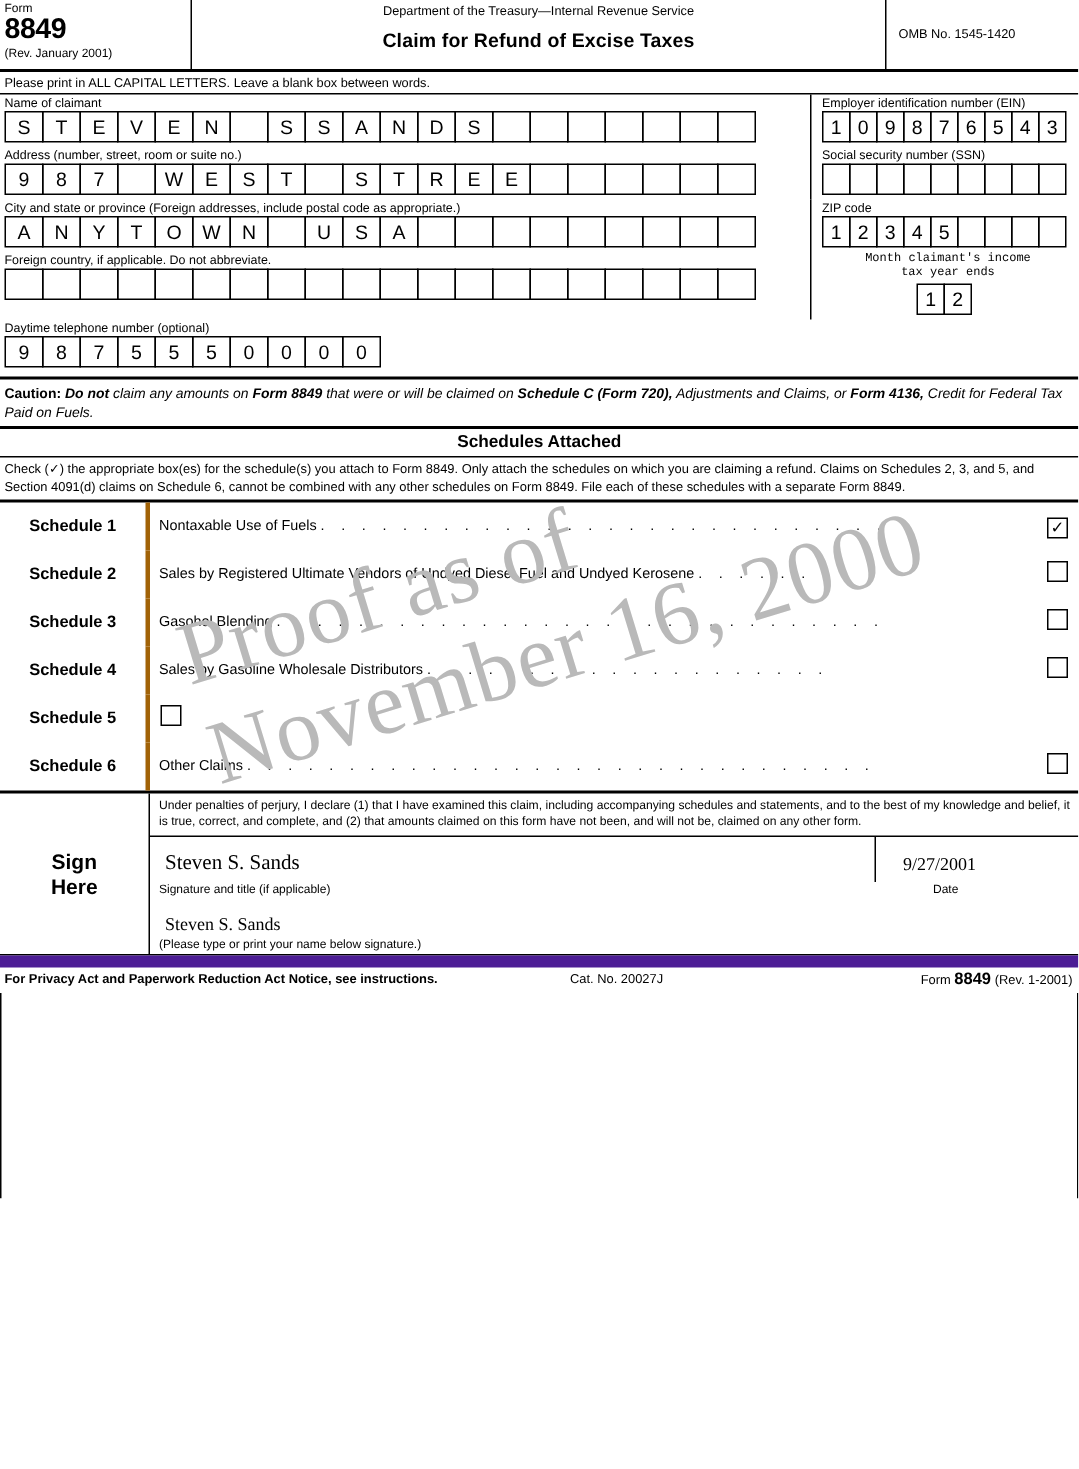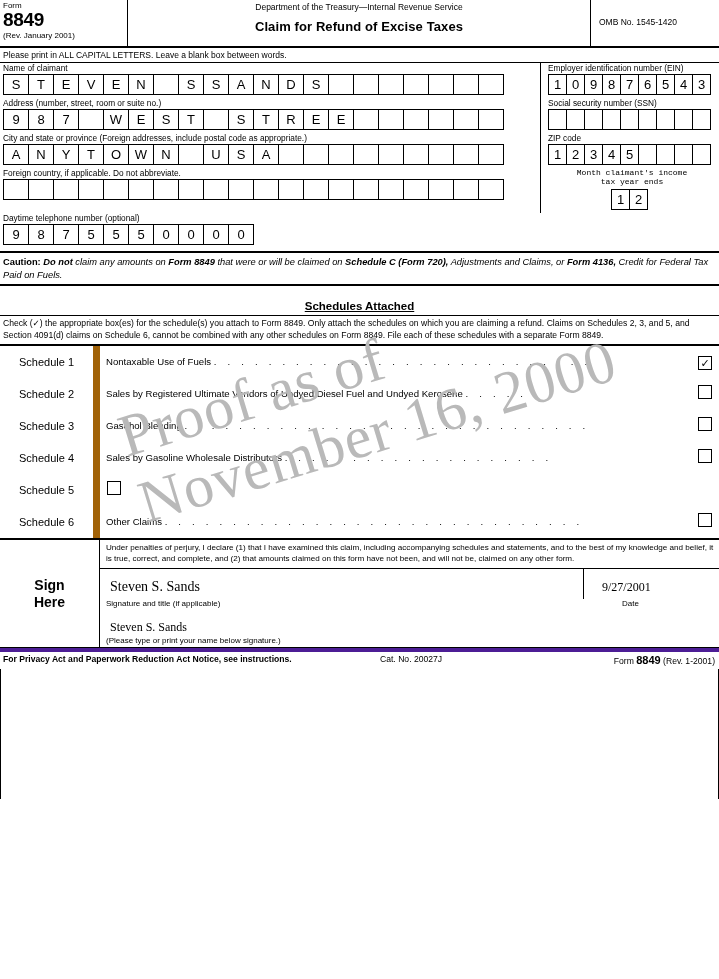--- a/index.html
+++ b/index.html
@@ -145,45 +145,44 @@
     font-style: italic;
   }
   .caution b { font-style: italic; }
   .caution .up { font-style: normal; font-weight: bold; }
 
   
   .sect-title {
     text-align: center;
     font-size: 11.5px;
     font-weight: bold;
-    padding: 14px 0 3px 0;
+    padding: 3px 0 3px 0;
     border-bottom: 1px solid #000;
-    text-decoration: underline;
   }
   .sched-intro {
     font-size: 8.6px;
     line-height: 11.5px;
     padding: 2px 2px 3px 3px;
     border-bottom: 2px solid #000;
   }
   .sched-table {
     border-bottom: 2px solid #000;
   }
   .sched-row {
     display: flex;
     height: 32px;
     align-items: center;
   }
   .sched-name {
     width: 100px;
-    border-right: 7px solid #a16207;
+    border-right: 3px solid #a16207;
     height: 32px;
     line-height: 32px;
     font-size: 11px;
-    font-weight: normal;
+    font-weight: bold;
     text-align: center;
     box-sizing: border-box;
   }
   .sched-desc {
     flex: 1;
     font-size: 9.6px;
     padding-left: 6px;
     position: relative;
     height: 32px;
     line-height: 32px;
@@ -287,21 +286,21 @@
   .print-note {
     font-size: 8px;
     padding-left: 6px;
     padding-top: 1px;
     padding-bottom: 2px;
   }
 
   
   .footer {
     display: flex;
-    border-top: 4px solid #4c1d95;
+    border-top: 8px solid #4c1d95;
     font-size: 8.6px;
     padding-top: 2px;
     padding-bottom: 3px;
   }
   .ft-left {
     width: 380px;
     font-weight: bold;
     padding-left: 3px;
     box-sizing: border-box;
   }

